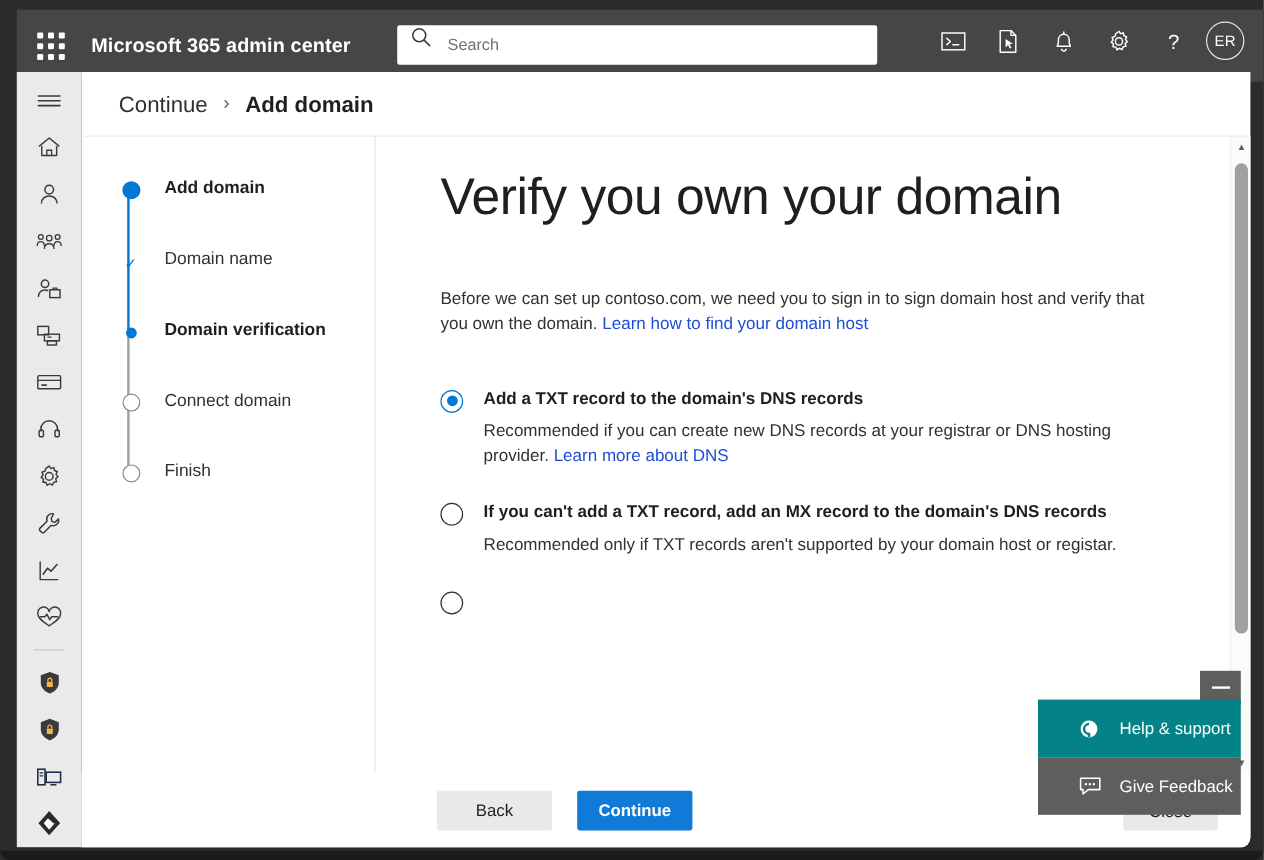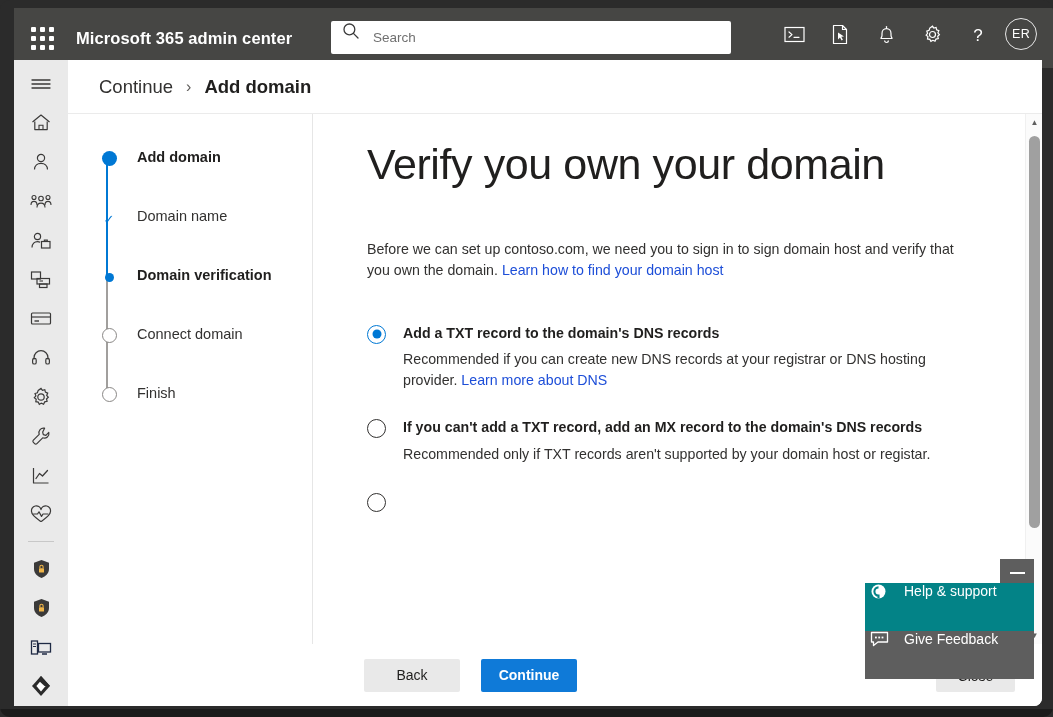--- a/index.html
+++ b/index.html
@@ -189,21 +189,21 @@
   .help-min {
     position: absolute; right: 19px; bottom: 130px;
     width: 34px; height: 28px; background: #5e5e5e;
     display: flex; align-items: center; justify-content: center; cursor: pointer;
   }
   .help-min i { display: block; width: 15px; height: 2.5px; background: #ffffff; }
   .help-panel {
     position: absolute; right: 19px; bottom: 38px; width: 169px;
   }
   .help-row {
-    height: 48px; display: flex; align-items: flex-start; padding-left: 5px;
+    height: 48px; display: flex; align-items: center; padding-left: 34px;
     cursor: pointer; color: #ffffff; font-size: 14px;
   }
   .help-row.primary { background: #038387; }
   .help-row.secondary { background: #5e5e5e; }
   .help-row .ricon { width: 22px; flex: none; display: flex; align-items: center; }
   .help-row .rlabel { margin-left: 12px; }
 
   .taskbar-hint {
     position: absolute; left: 0; right: 0; bottom: 0; height: 8px; background: #1b1b1b;
   }

